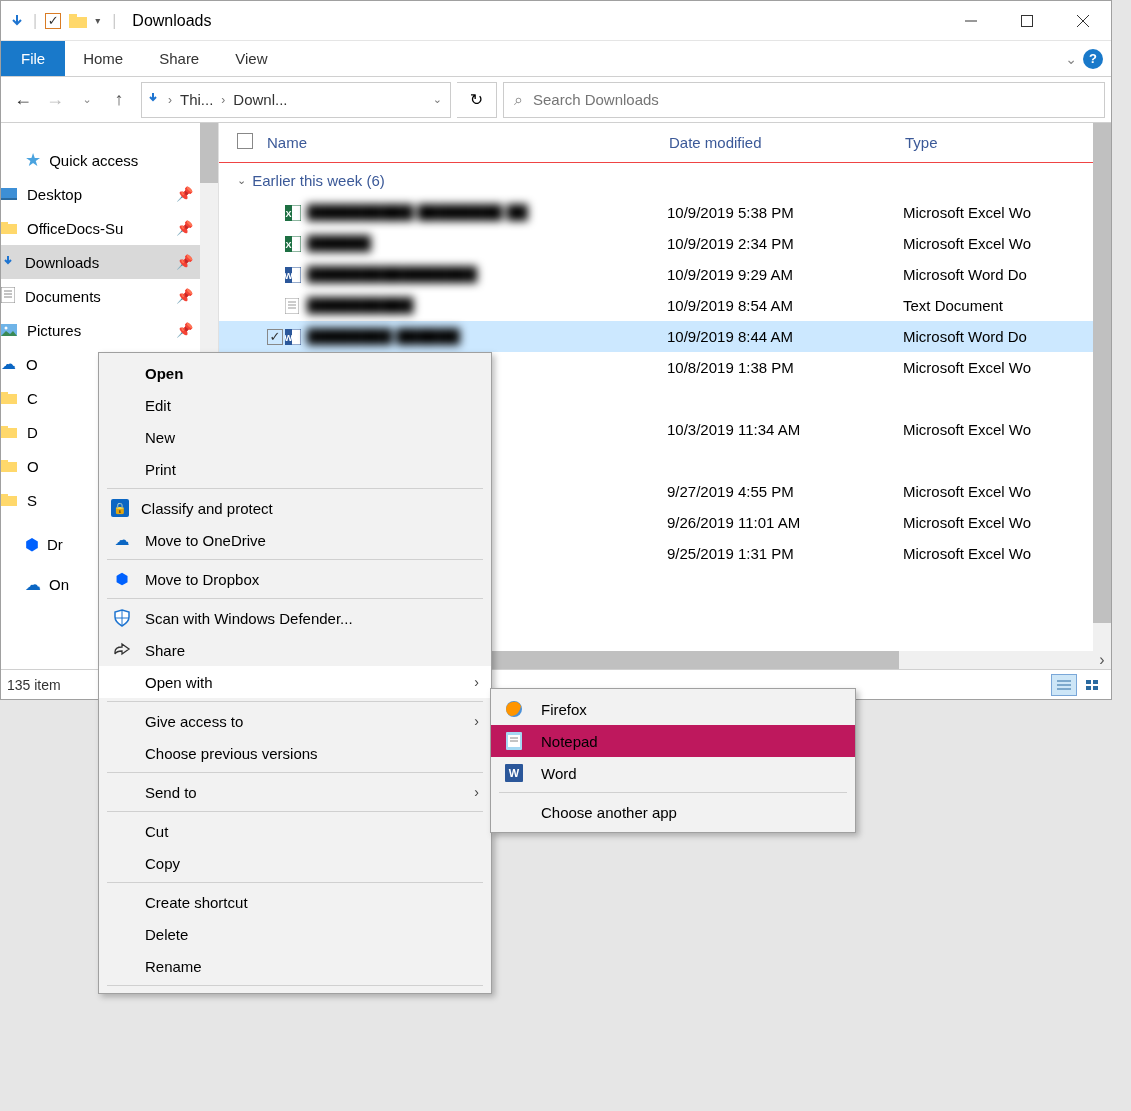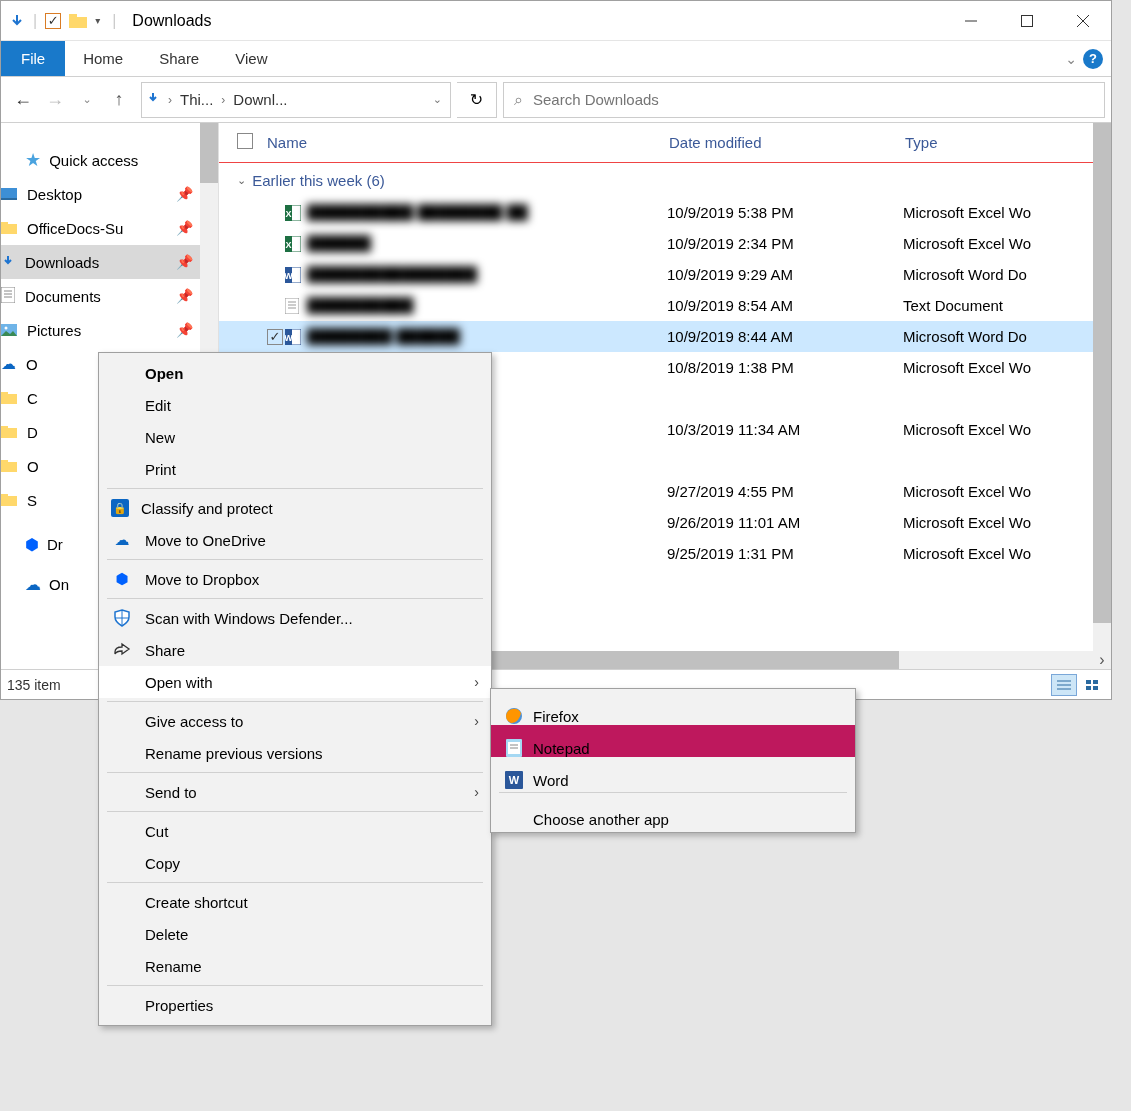--- a/index.html
+++ b/index.html
@@ -59,21 +59,21 @@
   .ctxmenu { position: absolute; top: 352px; left: 98px; width: 394px; background: #f2f2f2; border: 1px solid #a0a0a0; box-shadow: 3px 3px 6px rgba(0,0,0,0.25); padding: 4px 0; }
   .ctxmenu .item { height: 32px; display: flex; align-items: center; padding: 0 12px; font-size: 15px; gap: 12px; }
   .ctxmenu .item.hover { background: #fff; }
   .ctxmenu .item .iconcell { width: 22px; display: flex; align-items: center; justify-content: center; }
   .ctxmenu .item .label { flex: 1; }
   .ctxmenu .item .arrow { font-size: 14px; color: #444; }
   .ctxmenu .item.bold .label { font-weight: 600; }
   .ctxmenu .sep { height: 1px; background: #d0d0d0; margin: 3px 8px; }
 
   .submenu { position: absolute; top: 688px; left: 490px; width: 366px; background: #f2f2f2; border: 1px solid #a0a0a0; box-shadow: 3px 3px 6px rgba(0,0,0,0.25); padding: 4px 0; }
-  .submenu .item { height: 32px; display: flex; align-items: flex-end; padding: 0 12px; font-size: 15px; gap: 8px; }
+  .submenu .item { height: 32px; display: flex; align-items: center; padding: 0 12px; font-size: 15px; gap: 16px; }
   .submenu .item.hover { background: #be185d; }
   .submenu .item .iconcell { width: 22px; display: flex; align-items: center; justify-content: center; }
   .submenu .sep { height: 1px; background: #d0d0d0; margin: 3px 8px; }
 
   .checkbox { width: 16px; height: 16px; border: 1px solid #888; display: inline-block; }
   .checkbox.checked::after { content: "✓"; display: block; font-size: 13px; line-height: 14px; text-align: center; color: #333; }
 </style>
 </head>
 <body>
 
@@ -504,21 +504,21 @@
       <span class="arrow">›</span>
     </div>
   <div class="sep"></div>
   <div class="item">
       <span class="iconcell"></span>
       <span class="label">Give access to</span>
       <span class="arrow">›</span>
     </div>
   <div class="item">
       <span class="iconcell"></span>
-      <span class="label">Rename previous versions</span>
+      <span class="label">Choose previous versions</span>
     </div>
   <div class="sep"></div>
   <div class="item">
       <span class="iconcell"></span>
       <span class="label">Send to</span>
       <span class="arrow">›</span>
     </div>
   <div class="sep"></div>
   <div class="item">
       <span class="iconcell"></span>
@@ -535,24 +535,20 @@
     </div>
   <div class="item">
       <span class="iconcell"></span>
       <span class="label">Delete</span>
     </div>
   <div class="item">
       <span class="iconcell"></span>
       <span class="label">Rename</span>
     </div>
   <div class="sep"></div>
-  <div class="item">
-      <span class="iconcell"></span>
-      <span class="label">Properties</span>
-    </div>
 </div>
 
 <div class="submenu">
   <div class="item">
       <span class="iconcell">
         <svg width="18" height="18">
           <circle cx="9" cy="9" r="8" fill="#4a90d9"></circle>
           <path d="M1 9 a8 8 0 0 1 15 -3 c-1 5 -4 10 -10 10 a8 8 0 0 1 -5 -7 z" fill="#ff9500"></path>
         </svg>
       </span>

